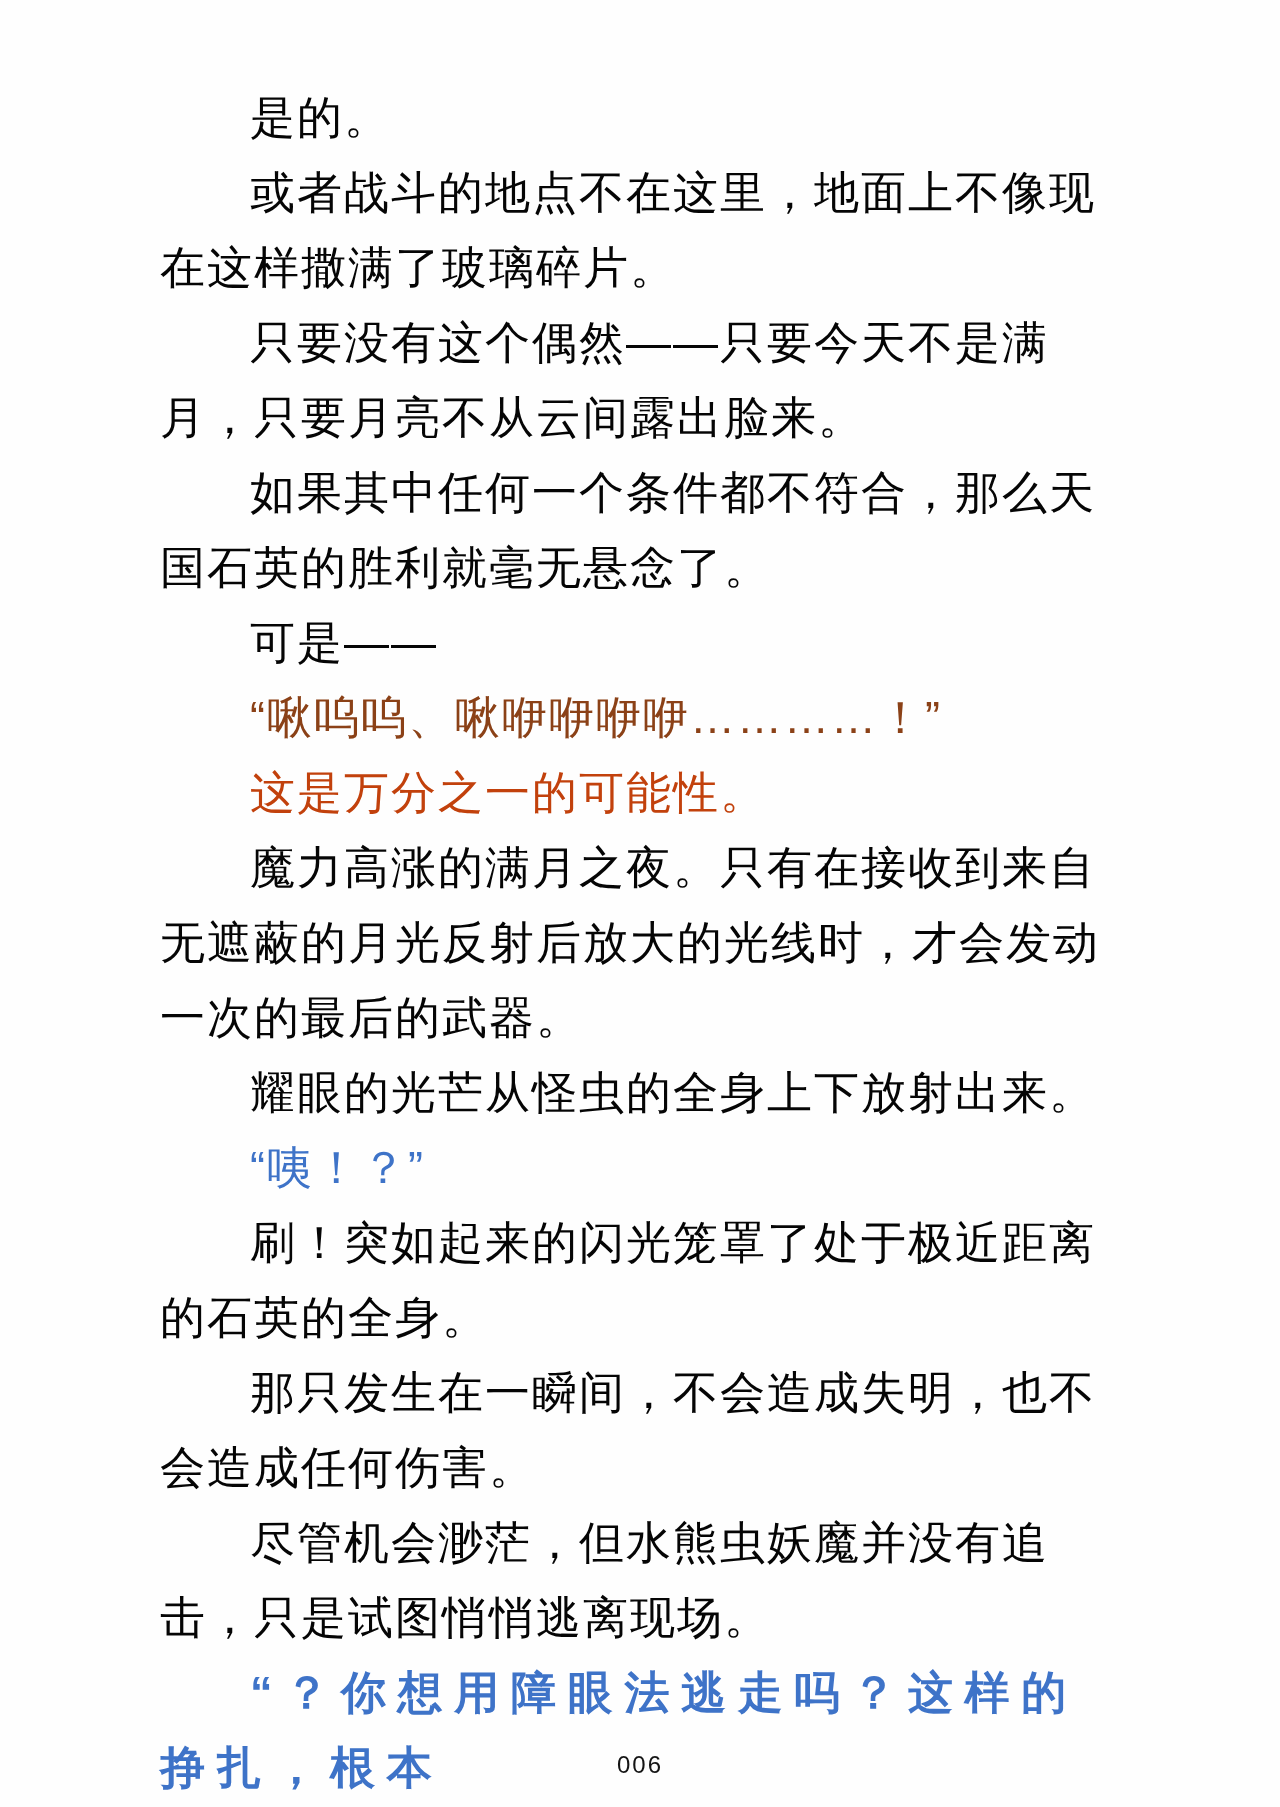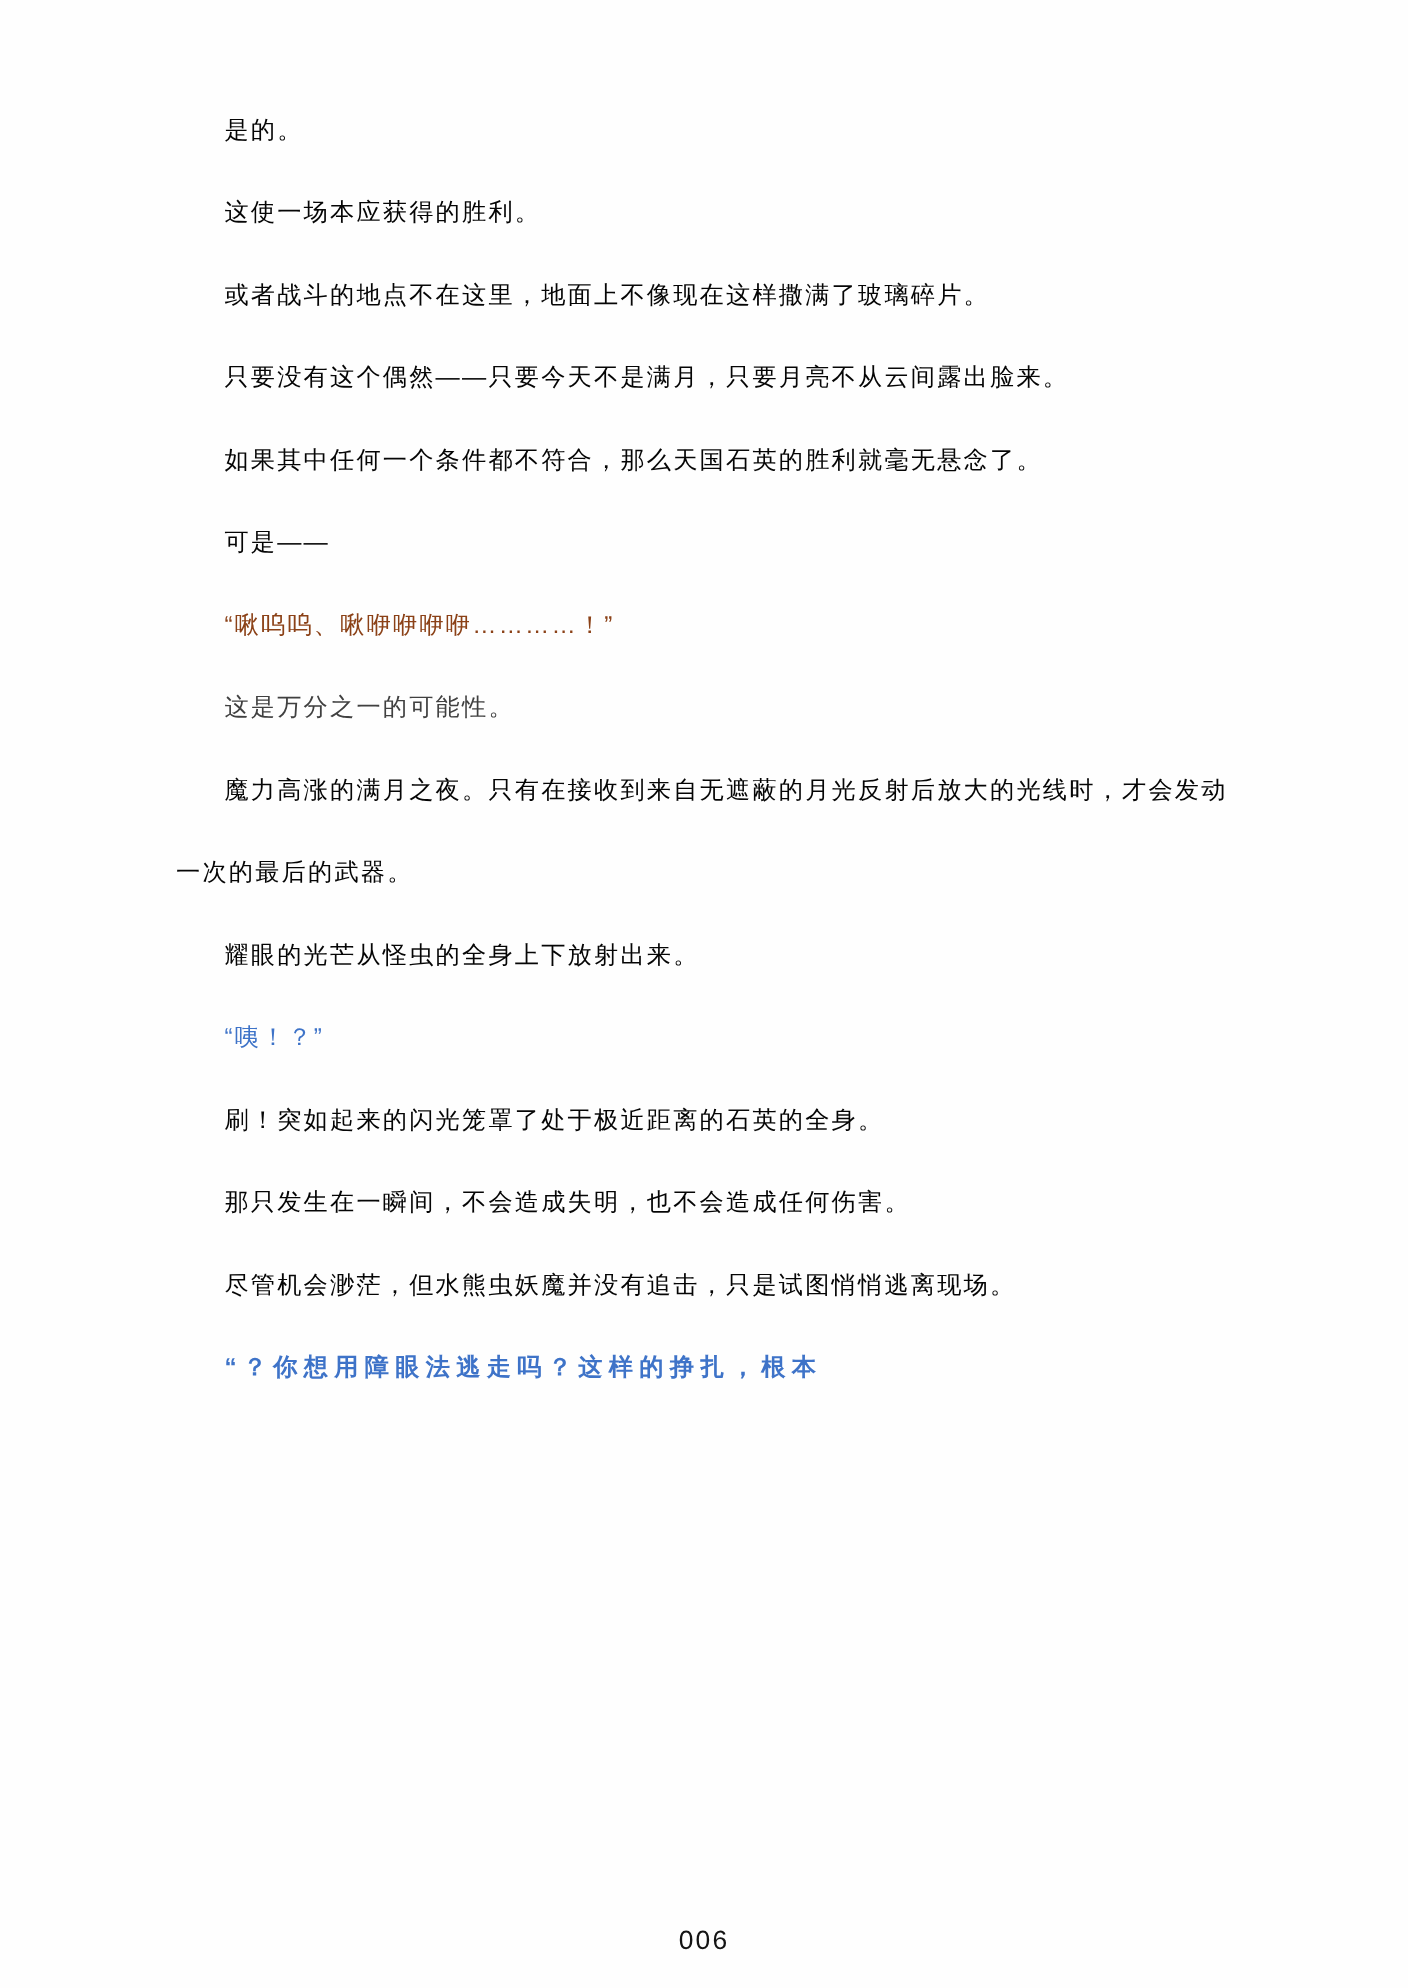--- a/index.html
+++ b/index.html
@@ -12,21 +12,21 @@
     width: 1280px;
     height: 1807px;
     background: #fefefe;
     overflow: hidden;
     font-family: "Liberation Sans", sans-serif;
   }
   .text-area {
     box-sizing: border-box;
     width: 100%;
     padding: 80px 158px 0 160px;
-    font-size: 22px;
+    font-size: 45px;
     line-height: 75px;
     letter-spacing: 2px;
     color: #050505;
     text-align: left;
     hanging-punctuation: allow-end;
   }
   .para {
     margin: 0;
     padding: 0;
     text-indent: 2em;
@@ -49,27 +49,26 @@
     color: #141414;
     letter-spacing: 2px;
   }
 </style>
 </head>
 <body>
 
 <div class="page" style="background: rgb(254, 254, 254);">
   <main class="text-area">
       <p class="para normal" style="color: rgb(5, 5, 5);">是的。</p>
-      <p class="para normal" style="color: rgb(5, 5, 5);">这使一场本应获得的胜利。</p>
       <p class="para normal" style="color: rgb(5, 5, 5);">或者战斗的地点不在这里，地面上不像现在这样撒满了玻璃碎片。</p>
       <p class="para normal" style="color: rgb(5, 5, 5);">只要没有这个偶然——只要今天不是满月，只要月亮不从云间露出脸来。</p>
       <p class="para normal" style="color: rgb(5, 5, 5);">如果其中任何一个条件都不符合，那么天国石英的胜利就毫无悬念了。</p>
       <p class="para normal" style="color: rgb(5, 5, 5);">可是——</p>
       <p class="para monster" style="color: rgb(139, 65, 23);">“啾呜呜、啾咿咿咿咿…………！”</p>
-      <p class="para normal" style="color: #404040;">这是万分之一的可能性。</p>
+      <p class="para normal" style="color: #c2410c;">这是万分之一的可能性。</p>
       <p class="para normal" style="color: rgb(5, 5, 5);">魔力高涨的满月之夜。只有在接收到来自无遮蔽的月光反射后放大的光线时，才会发动一次的最后的武器。</p>
       <p class="para normal" style="color: rgb(5, 5, 5);">耀眼的光芒从怪虫的全身上下放射出来。</p>
       <p class="para dialogue" style="color: rgb(62, 115, 200);">“咦！？”</p>
       <p class="para normal" style="color: rgb(5, 5, 5);">刷！突如起来的闪光笼罩了处于极近距离的石英的全身。</p>
       <p class="para normal" style="color: rgb(5, 5, 5);">那只发生在一瞬间，不会造成失明，也不会造成任何伤害。</p>
       <p class="para normal" style="color: rgb(5, 5, 5);">尽管机会渺茫，但水熊虫妖魔并没有追击，只是试图悄悄逃离现场。</p>
       <p class="para dialogue-justified" style="color: rgb(62, 115, 200);">“？你想用障眼法逃走吗？这样的挣扎，根本</p>
     </main>
   <footer class="page-footer">
     <span class="page-number">006</span>

